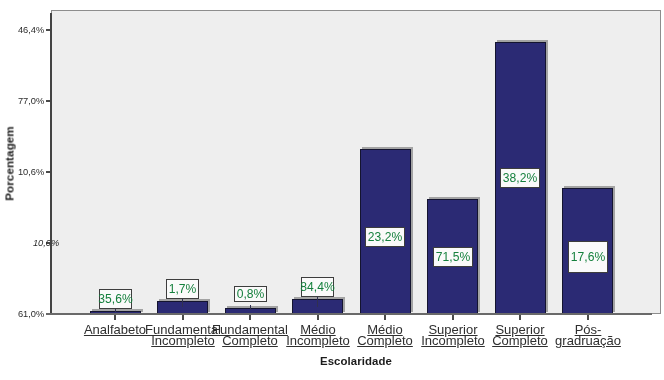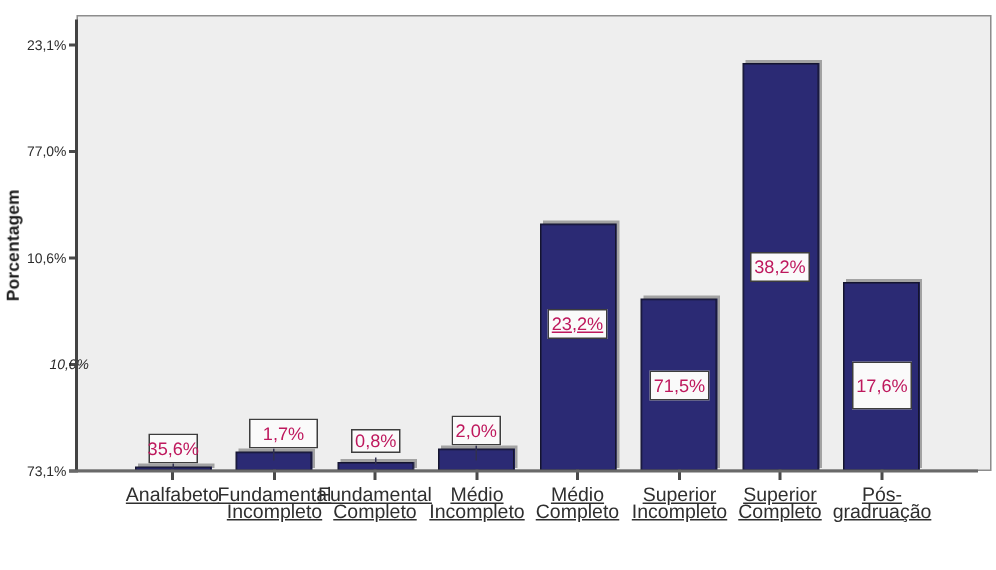--- a/index.html
+++ b/index.html
@@ -13,70 +13,70 @@
   .ytick{position:absolute;width:5.5px;height:1.8px;background:#4a4a4a;}
   .ylabel{position:absolute;font-size:9.3px;color:#2b2b2b;text-align:right;white-space:nowrap;}
   .ytitle{position:absolute;font-size:11.6px;font-weight:bold;color:#1c1c1c;letter-spacing:0.1px;
           transform:rotate(-90deg);white-space:nowrap;}
   .xtitle{position:absolute;font-size:11.4px;font-weight:bold;color:#1c1c1c;letter-spacing:0.1px;
           white-space:nowrap;text-align:center;}
   .xtick{position:absolute;width:2px;background:#4a4a4a;}
   .xlabel{position:absolute;font-size:13px;color:#2f2f2f;text-align:center;line-height:11.1px;white-space:pre-line;text-decoration:underline;}
   .bar{position:absolute;background:#2b2a74;border:1px solid #14142f;box-sizing:border-box;}
   .barshadow{position:absolute;background:#a3a3a3;}
-  .dlabel{position:absolute;background:#fafafa;border:1px solid #3d3d3d;font-size:12.1px;color:#be185d;
+  .dlabel{position:absolute;background:#fafafa;border:1px solid #3d3d3d;font-size:12.1px;color:#15803d;
           display:flex;align-items:center;justify-content:center;box-sizing:border-box;white-space:nowrap;}
   .dstem{position:absolute;width:1.1px;background:#303050;}
 </style>
 </head>
 <body>
 
 <div id="chart">
   <div class="plot"></div>
   <div id="layers">
       <div class="ytick" style="left: 45.5px; top: 312.5px; will-change: transform;"></div>
-      <div class="ylabel" style="left: 0px; top: 309.3px; width: 44.3px; will-change: transform;">73,1%</div>
+      <div class="ylabel" style="left: 0px; top: 309.3px; width: 44.3px; will-change: transform;">61,0%</div>
       <div class="ytick" style="left: 45.5px; top: 241.5px; will-change: transform;"></div>
       <div class="ylabel" style="left: 15px; top: 238.3px; width: 44.3px; will-change: transform; font-style: italic;">10,0%</div>
       <div class="ytick" style="left: 45.5px; top: 170.5px; will-change: transform;"></div>
       <div class="ylabel" style="left: 0px; top: 167.3px; width: 44.3px; will-change: transform;">10,6%</div>
       <div class="ytick" style="left: 45.5px; top: 99.5px; will-change: transform;"></div>
       <div class="ylabel" style="left: 0px; top: 96.3px; width: 44.3px; will-change: transform;">77,0%</div>
       <div class="ytick" style="left: 45.5px; top: 28.5px; will-change: transform;"></div>
-      <div class="ylabel" style="left: 0px; top: 25.3px; width: 44.3px; will-change: transform;">23,1%</div>
+      <div class="ylabel" style="left: 0px; top: 25.3px; width: 44.3px; will-change: transform;">46,4%</div>
       <div class="barshadow" style="left: 91.6px; top: 309.27px; width: 51px; height: 2.73px; will-change: transform;"></div>
       <div class="bar" style="left: 89.6px; top: 311.27px; width: 51px; height: 2.73px; will-change: transform;"></div>
       <div class="dstem" style="left: 115.1px; top: 308.87px; height: 3.465px; will-change: transform;"></div>
       <div class="dlabel" style="left: 98.6px; top: 289.37px; width: 33px; height: 19.5px; will-change: transform;">35,6%</div>
       <div class="xtick" style="left: 114.1px; top: 313px; height: 7.2px; will-change: transform;"></div>
       <div class="xlabel" style="left: 75.1px; top: 324.2px; width: 80px; will-change: transform;">Analfabeto</div>
       <div class="barshadow" style="left: 159.14px; top: 299.33px; width: 51px; height: 12.67px; will-change: transform;"></div>
       <div class="bar" style="left: 157.14px; top: 301.33px; width: 51px; height: 12.67px; will-change: transform;"></div>
       <div class="dstem" style="left: 182.1px; top: 298.93px; height: 8.435px; will-change: transform;"></div>
-      <div class="dlabel" style="left: 166.14px; top: 279.43px; width: 46px; height: 19.5px; will-change: transform;">1,7%</div>
+      <div class="dlabel" style="left: 166.14px; top: 279.43px; width: 33px; height: 19.5px; will-change: transform;">1,7%</div>
       <div class="xtick" style="left: 181.64px; top: 313px; height: 7.2px; will-change: transform;"></div>
       <div class="xlabel" style="left: 142.64px; top: 324.2px; width: 80px; will-change: transform;">Fundamental
 Incompleto</div>
       <div class="barshadow" style="left: 226.68px; top: 305.72px; width: 51px; height: 6.28px; will-change: transform;"></div>
       <div class="bar" style="left: 224.68px; top: 307.72px; width: 51px; height: 6.28px; will-change: transform;"></div>
       <div class="dstem" style="left: 250.1px; top: 305.32px; height: 5.24px; will-change: transform;"></div>
       <div class="dlabel" style="left: 233.68px; top: 285.82px; width: 33px; height: 16px; will-change: transform;">0,8%</div>
       <div class="xtick" style="left: 249.18px; top: 313px; height: 7.2px; will-change: transform;"></div>
       <div class="xlabel" style="left: 210.18px; top: 324.2px; width: 80px; will-change: transform;">Fundamental
 Completo</div>
       <div class="barshadow" style="left: 294.22px; top: 297.2px; width: 51px; height: 14.8px; will-change: transform;"></div>
       <div class="bar" style="left: 292.22px; top: 299.2px; width: 51px; height: 14.8px; will-change: transform;"></div>
       <div class="dstem" style="left: 317.1px; top: 296.8px; height: 9.5px; will-change: transform;"></div>
-      <div class="dlabel" style="left: 301.22px; top: 277.3px; width: 33px; height: 19.5px; will-change: transform;">2,0%</div>
+      <div class="dlabel" style="left: 301.22px; top: 277.3px; width: 33px; height: 19.5px; will-change: transform;">84,4%</div>
       <div class="xtick" style="left: 316.72px; top: 313px; height: 7.2px; will-change: transform;"></div>
       <div class="xlabel" style="left: 277.72px; top: 324.2px; width: 80px; will-change: transform;">Médio
 Incompleto</div>
       <div class="barshadow" style="left: 361.76px; top: 146.68px; width: 51px; height: 165.32px; will-change: transform;"></div>
       <div class="bar" style="left: 359.76px; top: 148.68px; width: 51px; height: 165.32px; will-change: transform;"></div>
-      <div class="dlabel" style="left: 365.26px; top: 206px; width: 40px; height: 19.5px; will-change: transform; text-decoration: underline;">23,2%</div>
+      <div class="dlabel" style="left: 365.26px; top: 227px; width: 40px; height: 19.5px; will-change: transform;">23,2%</div>
       <div class="xtick" style="left: 384.26px; top: 313px; height: 7.2px; will-change: transform;"></div>
       <div class="xlabel" style="left: 345.26px; top: 324.2px; width: 80px; will-change: transform;">Médio
 Completo</div>
       <div class="barshadow" style="left: 429.3px; top: 197.09px; width: 51px; height: 114.91px; will-change: transform;"></div>
       <div class="bar" style="left: 427.3px; top: 199.09px; width: 51px; height: 114.91px; will-change: transform;"></div>
       <div class="dlabel" style="left: 432.8px; top: 246.795px; width: 40px; height: 19.5px; will-change: transform;">71,5%</div>
       <div class="xtick" style="left: 451.8px; top: 313px; height: 7.2px; will-change: transform;"></div>
       <div class="xlabel" style="left: 412.8px; top: 324.2px; width: 80px; will-change: transform;">Superior
 Incompleto</div>
       <div class="barshadow" style="left: 496.84px; top: 40.18px; width: 51px; height: 271.82px; will-change: transform;"></div>
@@ -88,13 +88,14 @@
       <div class="barshadow" style="left: 564.38px; top: 186.44px; width: 51px; height: 125.56px; will-change: transform;"></div>
       <div class="bar" style="left: 562.38px; top: 188.44px; width: 51px; height: 125.56px; will-change: transform;"></div>
       <div class="dlabel" style="left: 567.88px; top: 241.47px; width: 40px; height: 32px; will-change: transform;">17,6%</div>
       <div class="xtick" style="left: 586.88px; top: 313px; height: 7.2px; will-change: transform;"></div>
       <div class="xlabel" style="left: 547.88px; top: 324.2px; width: 80px; will-change: transform;">Pós-
 gradruação</div>
     </div>
   <div class="axis-y"></div>
   <div class="axis-x"></div>
   <div class="ytitle" style="left: -30.7px; top: 156.8px; width: 80px; text-align: center; will-change: transform;">Porcentagem</div>
+  <div class="xtitle" style="left: 255.5px; top: 355.2px; width: 200px; will-change: transform;">Escolaridade</div>
 </div>
 
 </body></html>

